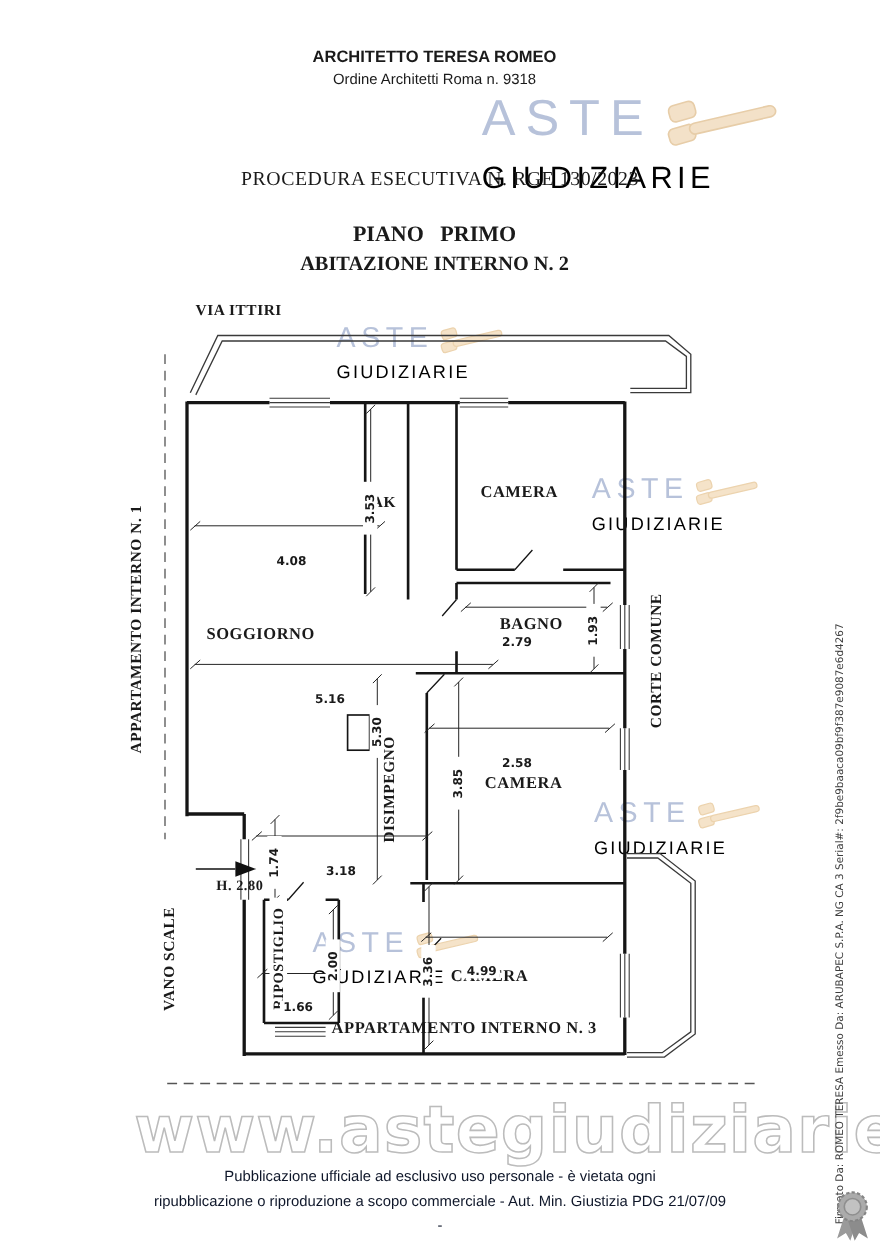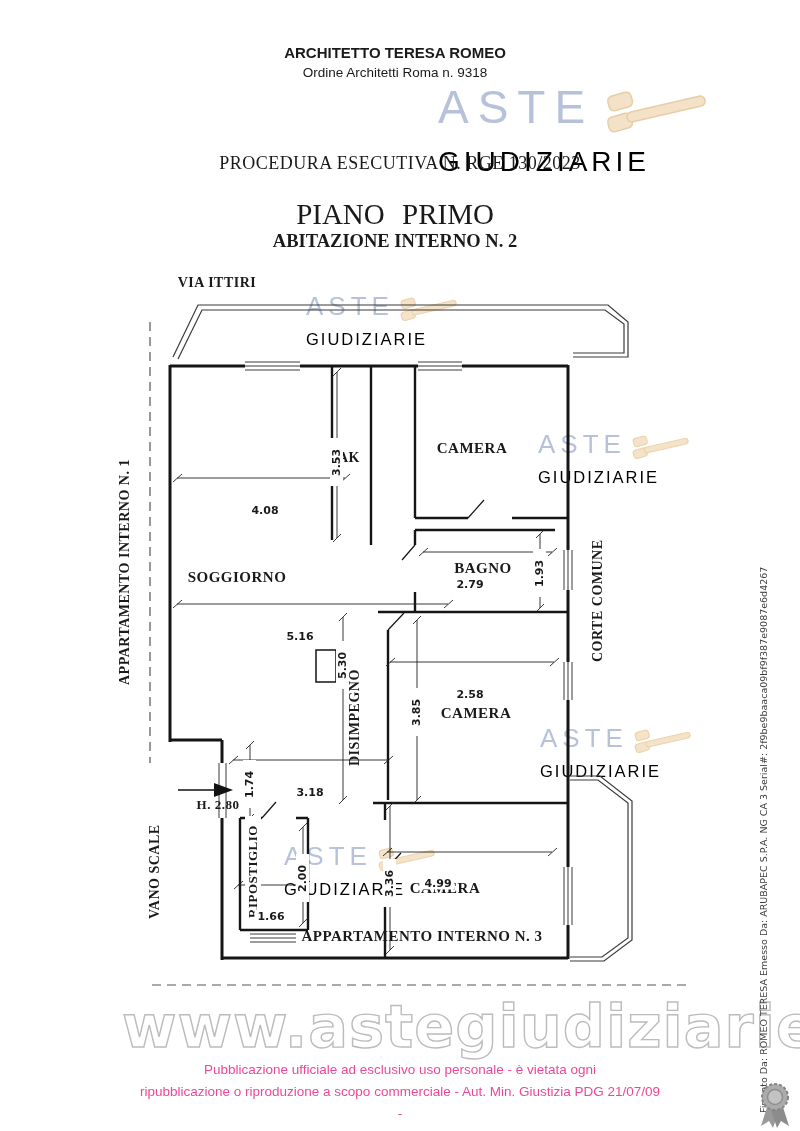--- a/index.html
+++ b/index.html
@@ -4,21 +4,21 @@
 <style>
   html,body{margin:0;padding:0;background:#e8e8e8;}
   .page{position:relative;width:800px;height:1131px;background:#ffffff;overflow:hidden;
         font-family:"Liberation Sans",sans-serif;color:#1a1a1a;padding-left:32px;}
   .abs{position:absolute;}
   .ctr{transform:translate(-50%,-50%);white-space:nowrap;}
   
   .arch{font-weight:bold;font-size:15px;}
   .order{font-size:13.5px;}
   .proc{font-family:"Liberation Serif",serif;font-size:18px;letter-spacing:.5px;}
-  .h-floor{font-family:"Liberation Serif",serif;font-weight:normal;font-size:29px;word-spacing:10px;}
+  .h-floor{font-family:"Liberation Serif",serif;font-weight:bold;font-size:20px;word-spacing:10px;}
   .h-unit{font-family:"Liberation Serif",serif;font-weight:bold;font-size:18.5px;}
   
   .wm{position:absolute;z-index:1;}
   .wm-row{display:flex;align-items:flex-start;}
   .wm-aste{color:#b7c2da;letter-spacing:5px;line-height:1;}
   .wm-giud{color:#000000;letter-spacing:2px;line-height:1;margin-top:2px;}
   .wm-big .wm-aste{font-size:46px;letter-spacing:9px;}
   .wm-big .wm-giud{font-size:28px;letter-spacing:4px;}
   .wm-sm .wm-aste{font-size:26px;}
   .wm-sm .wm-giud{font-size:16.5px;}
@@ -29,21 +29,21 @@
         padding:0 3px;z-index:3;margin-top:32px;}
   .vert{writing-mode:vertical-rl;transform:rotate(180deg);white-space:nowrap;z-index:3;
         display:flex;align-items:center;justify-content:center;}
   .vroom{font-family:"Liberation Serif",serif;font-weight:bold;font-size:14px;letter-spacing:.5px;}
   .vdim{font-family:"DejaVu Sans",sans-serif;font-weight:bold;font-size:11px;background:#fff;padding:2px 0;}
   .side{font-family:"Liberation Serif",serif;font-weight:bold;font-size:14px;letter-spacing:.5px;}
   
   .site-wm{font-family:"DejaVu Sans",sans-serif;font-weight:bold;font-size:59px;letter-spacing:1px;
            color:#ffffff;-webkit-text-stroke:1.4px #bcbcbc;z-index:4;}
   
-  .foot{font-size:13.5px;color:#ec4899;text-align:center;width:800px;left:0;}
+  .foot{font-size:13.5px;color:#0f172a;text-align:center;width:800px;left:0;}
   
   .sig{font-family:"DejaVu Sans",sans-serif;font-size:9.5px;color:#3d3d3d;z-index:5;}
   svg{display:block;}
   #plan-svg{position:absolute;left:0;top:0;z-index:2;}
   .wall{stroke:#151515;stroke-width:3;fill:none;}
   .iwall{stroke:#151515;stroke-width:2.4;fill:none;}
   .iwall2{stroke:#151515;stroke-width:1.5;fill:none;}
   .thin{stroke:#3a3a3a;stroke-width:1.2;fill:none;}
   .win{stroke:#3a3a3a;stroke-width:1;fill:none;}
   .dim{stroke:#222;stroke-width:.9;fill:none;}

